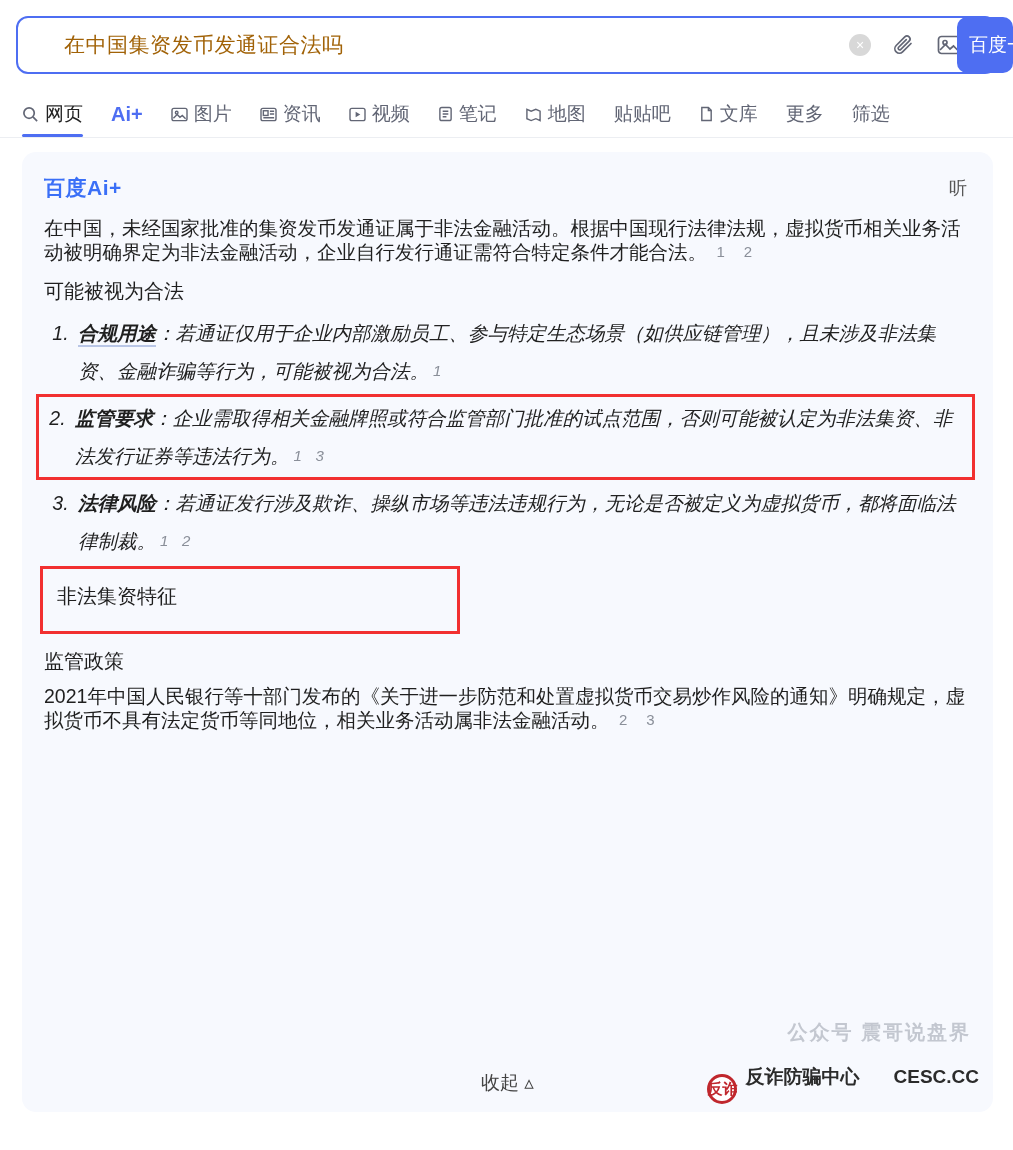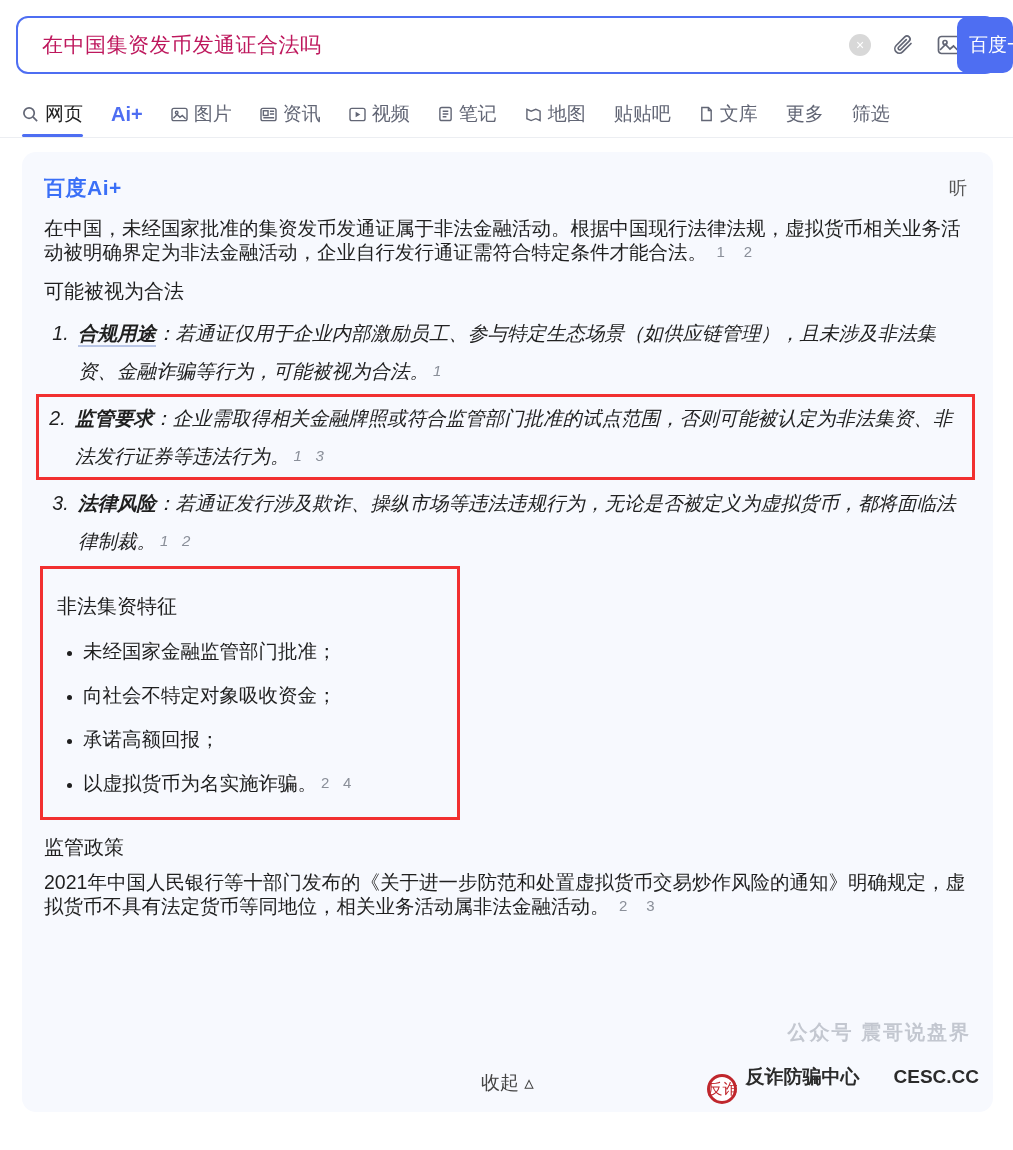--- a/index.html
+++ b/index.html
@@ -25,23 +25,24 @@
     border-radius: 12px;
     padding: 0 14px 0 22px;
     background: #fff;
   }
   .search-input {
     flex: 1;
     border: none;
     outline: none;
     font-size: 21px;
     font-family: "Liberation Sans", sans-serif;
-    color: #be185d;
+    color: #a16207;
     background: transparent;
     letter-spacing: 0.5px;
+    margin-left: 22px;
   }
   .clear-btn {
     width: 22px; height: 22px;
     border-radius: 50%;
     background: #d8d8d8;
     color: #fff;
     font-size: 14px;
     line-height: 22px;
     text-align: center;
     margin-right: 18px;
@@ -175,21 +176,21 @@
   .hl-box {
     border: 3px solid #f23030;
     margin: 2px -8px 4px -8px;
     padding: 2px 6px 2px 2px;
   }
   .hl-box ol.numlist { margin-bottom: 0; }
 
   .hl-block {
     border: 3px solid #f23030;
     margin: 6px 0 6px -4px;
-    padding: 16px 12px 12px 14px;
+    padding: 6px 12px 12px 14px;
     width: 420px;
   }
   .hl-block .sec-title { margin-top: 2px; }
   ul.bullets {
     margin: 4px 0 0 0;
     padding-left: 26px;
     font-size: 19.5px;
     line-height: 44px;
     color: #1f1f1f;
   }
@@ -225,21 +226,21 @@
     align-items: center;
     gap: 8px;
     white-space: nowrap;
   }
   .wm-badge .seal {
     width: 30px; height: 30px;
     border-radius: 50%;
     border: 3px solid #c0272d;
     color: #c0272d;
     font-size: 15px;
-    font-weight: normal;
+    font-weight: bold;
     display: flex; align-items: center; justify-content: center;
     background: #fff;
     margin-top: 24px;
   }
   .wm-badge .wname {
     font-size: 19px;
     font-weight: bold;
     color: #2b2b2b;
   }
   .wm-badge .wurl {
@@ -391,26 +392,20 @@
   </div>
 
   <ol class="numlist" start="3">
     <li>
       <span class="lbl">法律风险</span><span>：若通证发行涉及欺诈、操纵市场等违法违规行为，无论是否被定义为虚拟货币，都将面临法律制裁。</span><span class="cite">1</span><span class="cite">2</span>
     </li>
   </ol>
 
   <div class="hl-block">
     <div class="sec-title">非法集资特征</div>
-    <ul class="bullets">
-      <li><span>未经国家金融监管部门批准；</span></li>
-      <li><span>向社会不特定对象吸收资金；</span></li>
-      <li><span>承诺高额回报；</span></li>
-      <li><span>以虚拟货币为名实施诈骗。</span><span class="cite">2</span><span class="cite">4</span></li>
-    </ul>
   </div>
 
   <div class="sec-title">监管政策</div>
 
   <p class="para">
     <span>2021年中国人民银行等十部门发布的《关于进一步防范和处置虚拟货币交易炒作风险的通知》明确规定，虚拟货币不具有法定货币等同地位，相关业务活动属非法金融活动。</span>
     <span class="cite">2</span>
     <span class="cite">3</span>
   </p>
 

